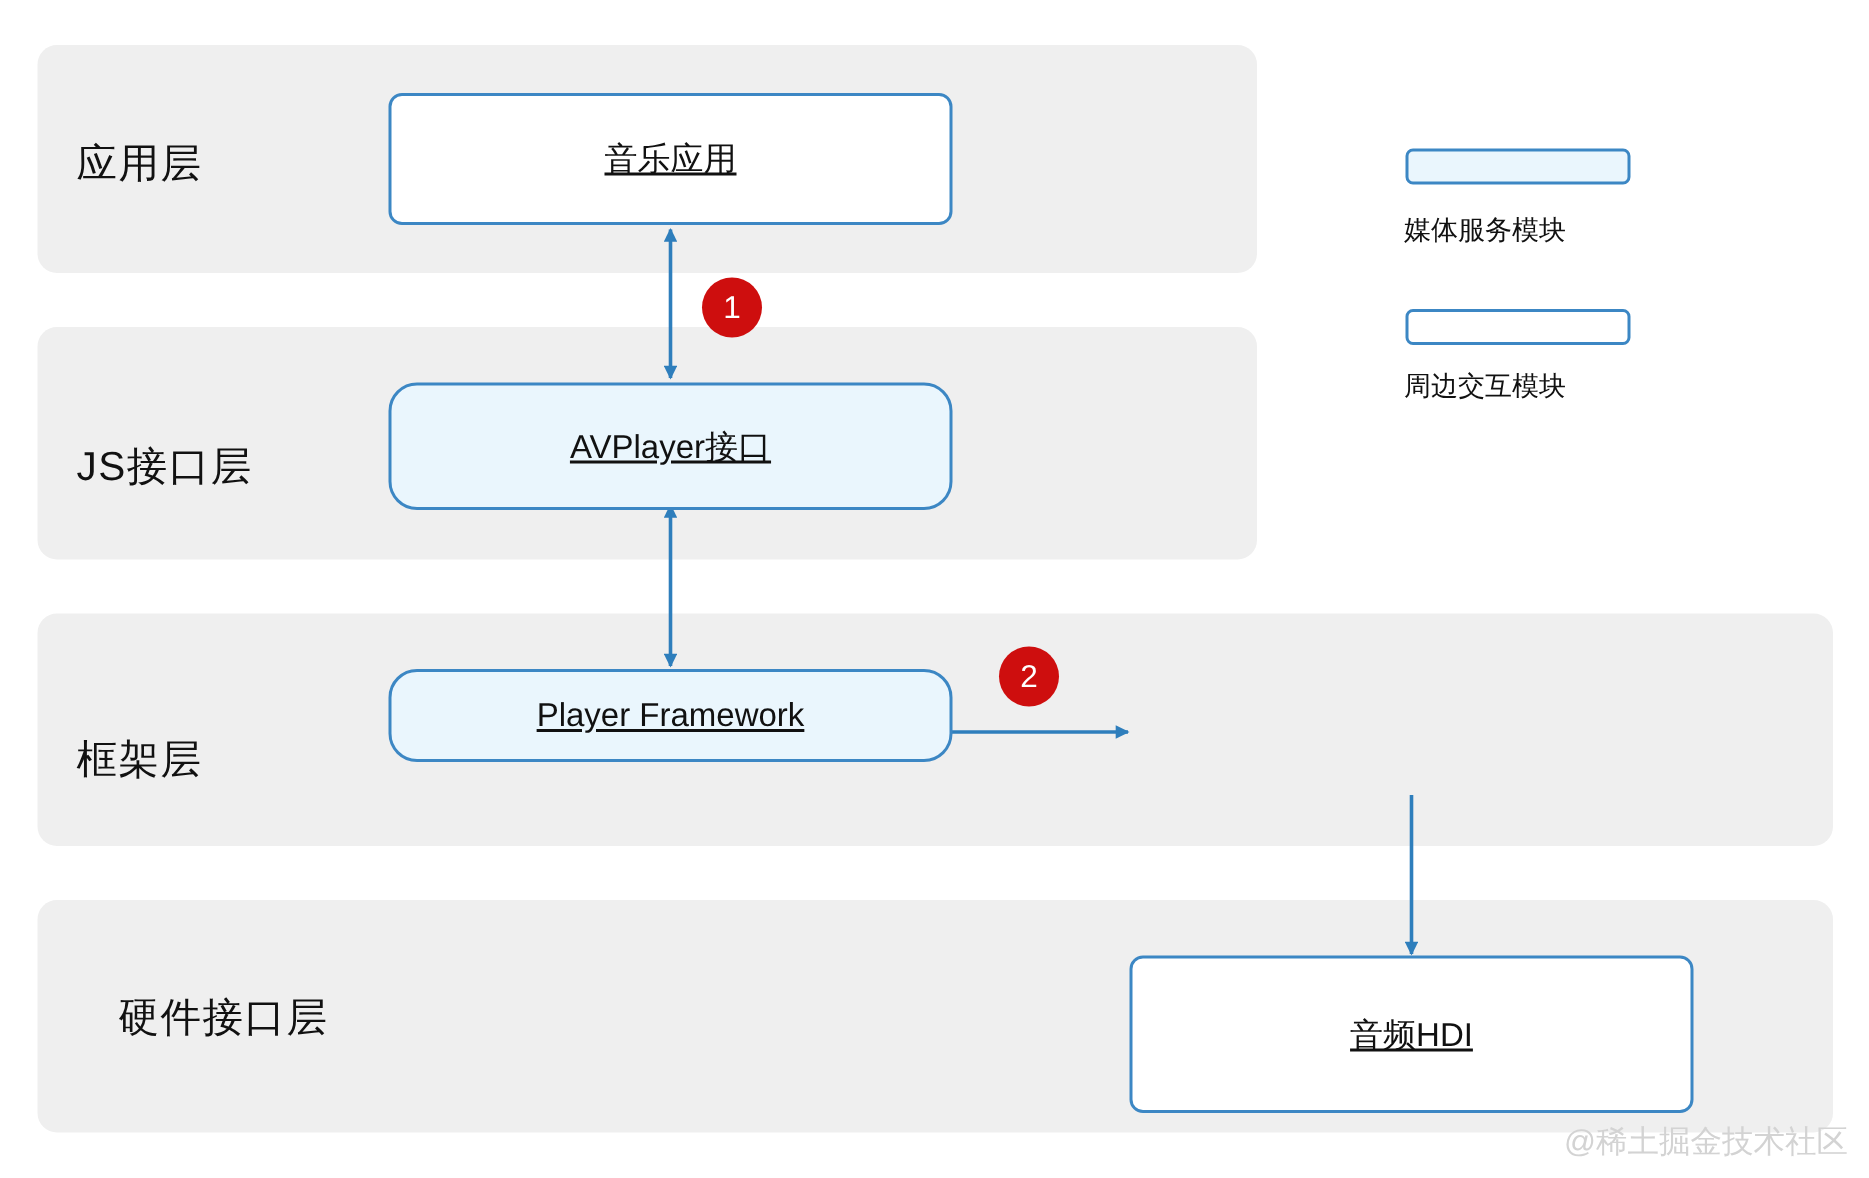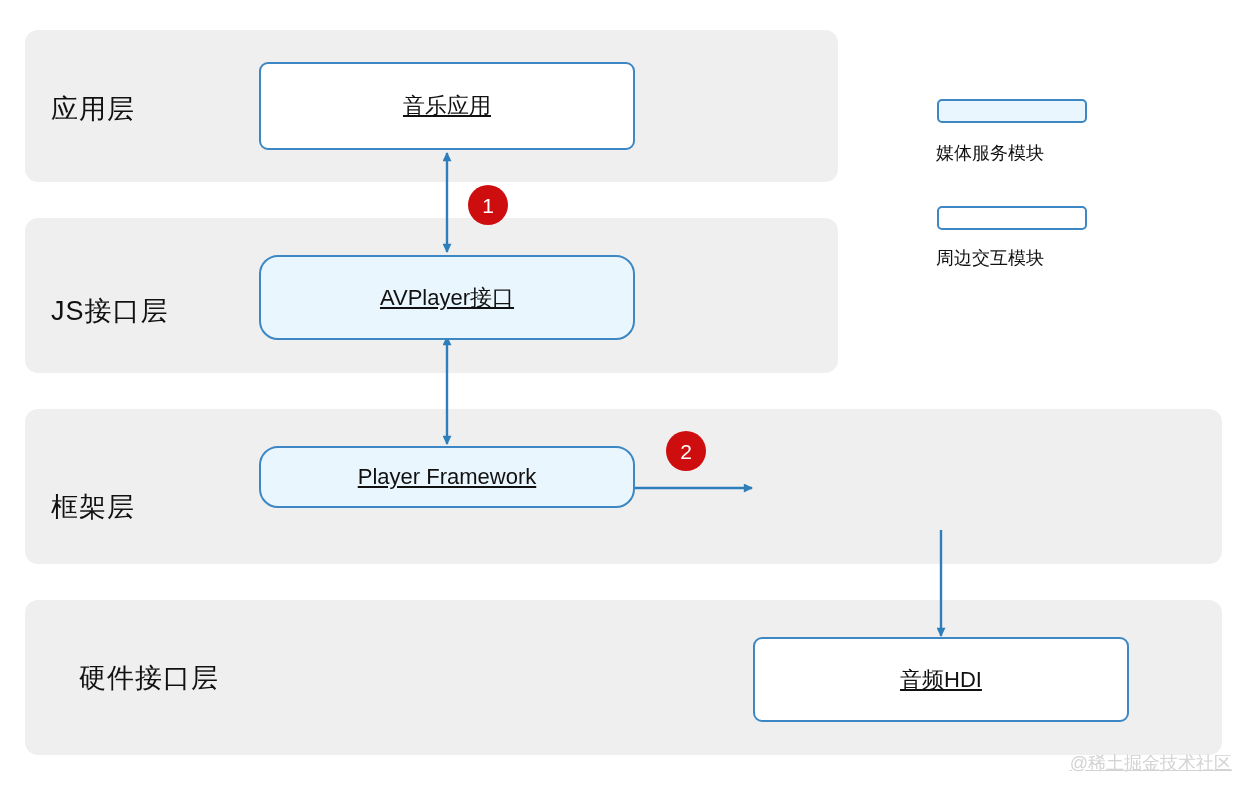--- a/index.html
+++ b/index.html
@@ -93,24 +93,23 @@
     color: #111111;
     white-space: nowrap;
     line-height: 1;
   }
 
   
   .watermark {
     position: absolute;
     right: 14px;
     bottom: 10px;
-    font-size: 18px;
+    font-size: 21px;
     color: #d3d3d3;
     white-space: nowrap;
-    text-decoration: underline;
   }
 </style>
 </head>
 <body>
 
 <div id="canvas">
 
   <div class="band" style="left:25px; top:30px; width:813px; height:152px;"></div>
   <div class="band" style="left:25px; top:218px; width:813px; height:155px;"></div>
   <div class="band" style="left:25px; top:409px; width:1197px; height:155px;"></div>
@@ -149,21 +148,21 @@
 
   <div class="node media" style="left:259px; top:255px; width:376px; height:85px;">
     <span>AVPlayer接口</span>
   </div>
 
   <div class="node media" style="left:259px; top:446px; width:376px; height:62px;">
     <span>Player Framework</span>
   </div>
 
 
-  <div class="node white" style="left:753px; top:637px; width:376px; height:85px;">
+  <div class="node white" style="left:753px; top:637px; width:376px; height:105px;">
     <span>音频HDI</span>
   </div>
 
   <div class="badge" style="left:468px; top:185px;">
     <span>1</span>
   </div>
   <div class="badge" style="left:666px; top:431px;">
     <span>2</span>
   </div>
 

